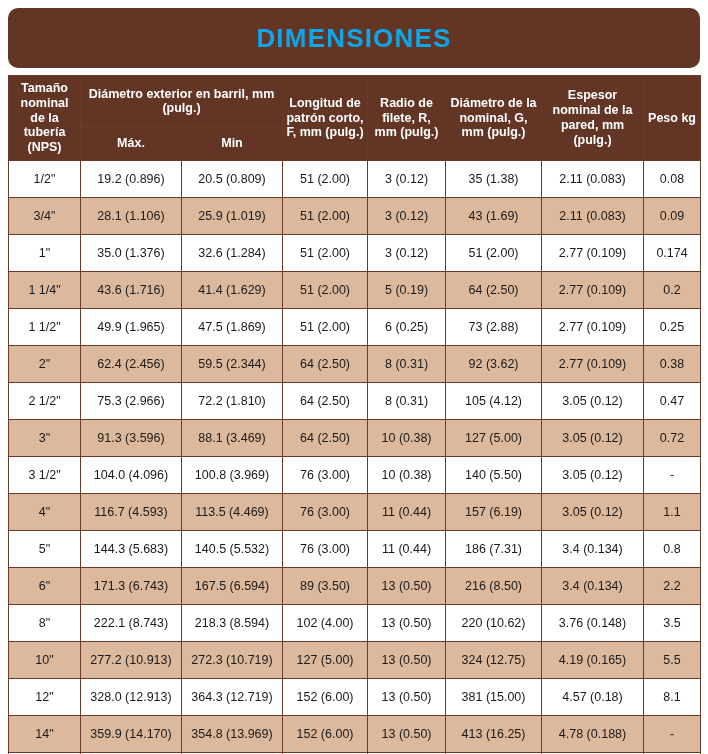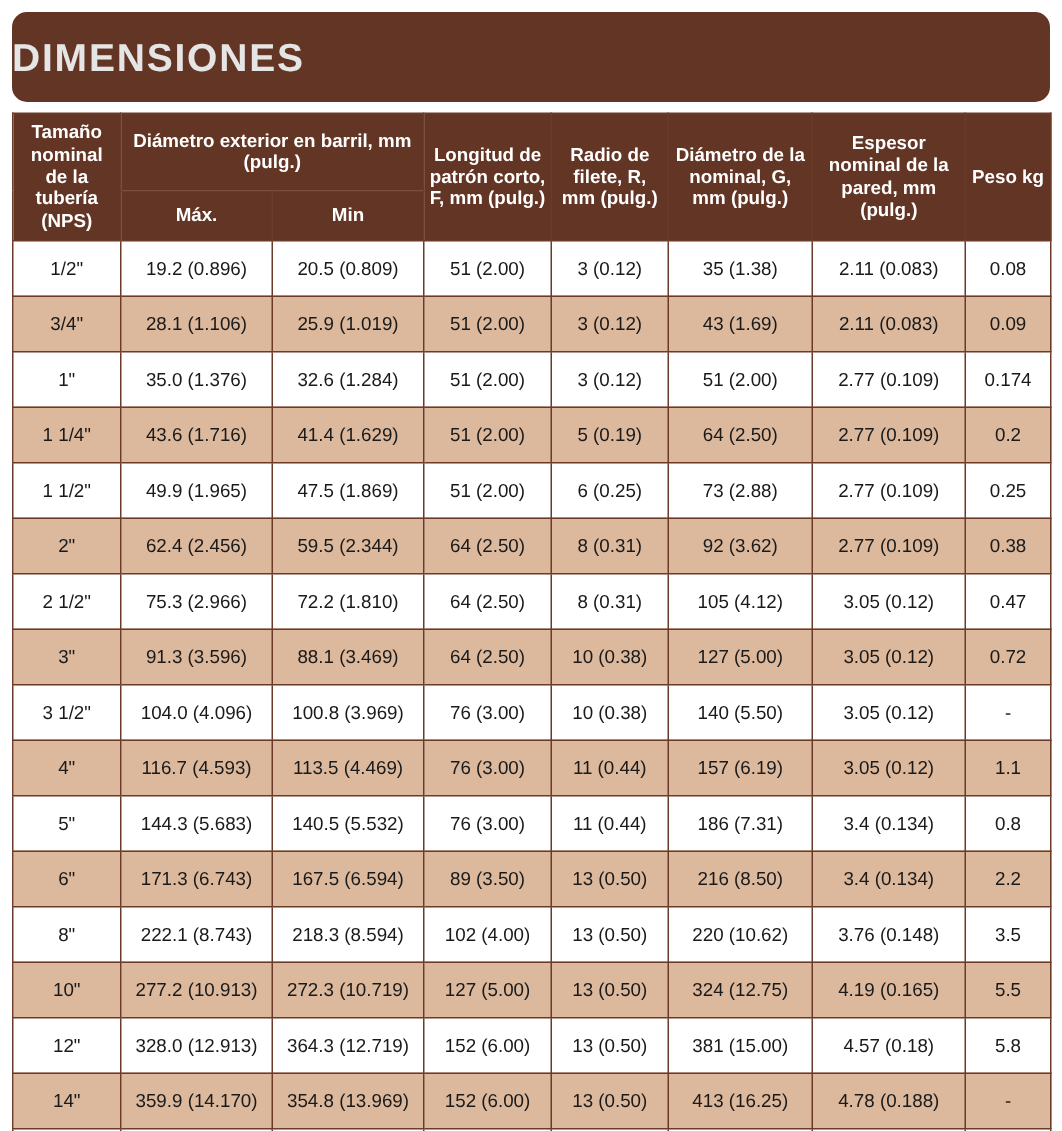--- a/index.html
+++ b/index.html
@@ -15,26 +15,26 @@
   }
   .page {
     width: 708px;
     height: 754px;
     box-sizing: border-box;
     padding: 8px 8px 6px 8px;
     position: relative;
   }
   .title-bar {
     background: #633525;
-    color: #e5e5e5;
+    color: #0ea5e9;
     border-radius: 10px;
     height: 60px;
     display: flex;
     align-items: center;
-    justify-content: flex-start;
+    justify-content: center;
     margin-bottom: 7px;
   }
   .title-bar .title-text {
     font-size: 26px;
     font-weight: bold;
     letter-spacing: 1.2px;
   }
   table.dim-table {
     border-collapse: collapse;
     width: 692px;
@@ -253,21 +253,21 @@
           <td>5.5</td>
         </tr>
         <tr class="row-light">
           <td>12"</td>
           <td>328.0 (12.913)</td>
           <td>364.3 (12.719)</td>
           <td>152 (6.00)</td>
           <td>13 (0.50)</td>
           <td>381 (15.00)</td>
           <td>4.57 (0.18)</td>
-          <td>5.8</td>
+          <td>8.1</td>
         </tr>
         <tr class="row-dark">
           <td>14"</td>
           <td>359.9 (14.170)</td>
           <td>354.8 (13.969)</td>
           <td>152 (6.00)</td>
           <td>13 (0.50)</td>
           <td>413 (16.25)</td>
           <td>4.78 (0.188)</td>
           <td>-</td>

